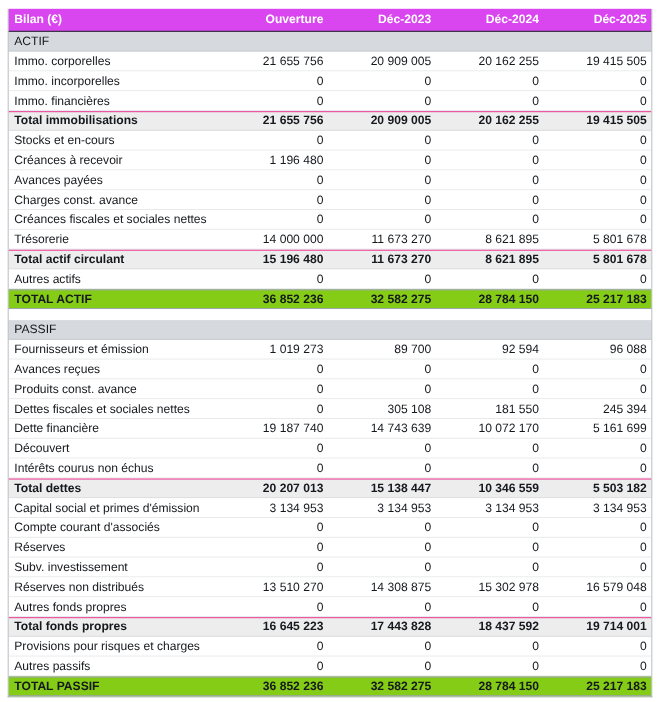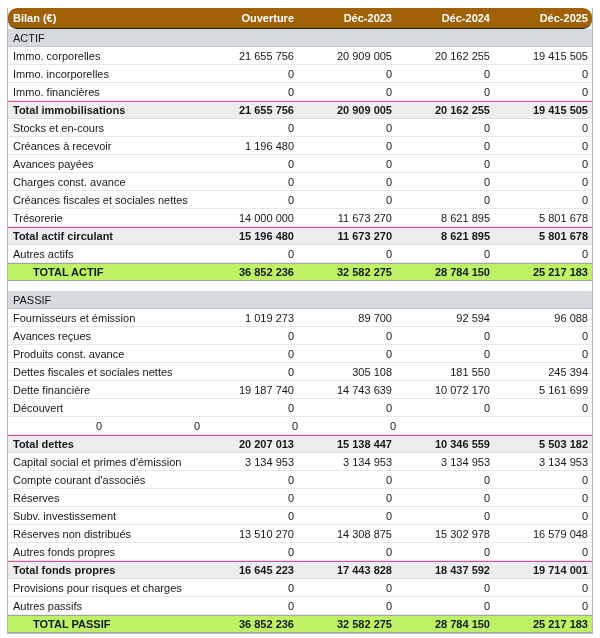--- a/index.html
+++ b/index.html
@@ -22,46 +22,44 @@
     align-items: center;
     height: 18px;
     font-size: 11px;
     color: #15181c;
     background: #ffffff;
     border-bottom: 1px solid #e7e9ea;
     overflow: hidden;
   }
   .row.header {
     height: 21px;
-    background: #a16207;
+    background: #d946ef;
     color: #ffffff;
     font-weight: bold;
     border-bottom: 1px solid #1d2127;
-    border-radius: 9px;
   }
   .cell { white-space: nowrap; overflow: hidden; }
   .cell.label { flex: 1 1 auto; padding-left: 5px; }
   .cell.val { flex: 0 0 98px; text-align: right; padding-right: 4px; }
   .row--section {
     background: #d6dade;
     font-weight: normal;
     border-bottom: 1px solid #c3c8cd;
   }
   .row--subtotal {
     background: #ededee;
     font-weight: bold;
     border-top: 1px solid #ec4899;
     border-bottom: 1px solid #dadcde;
   }
   .row--grand {
-    background: #bef264;
+    background: #84cc16;
     font-weight: bold;
     border-top: 1px solid #9ea5ad;
     border-bottom: 1px solid #9ea5ad;
-    padding-left: 20px;
   }
   .row--gap {
     height: 10px;
     background: #ffffff;
     border-bottom: none;
   }
 </style>
 </head>
 <body>
 
@@ -244,20 +242,21 @@
 
   <div class="row row--normal">
     <div class="cell label">Découvert</div>
     <div class="cell val">0</div>
     <div class="cell val">0</div>
     <div class="cell val">0</div>
     <div class="cell val">0</div>
   </div>
 
   <div class="row row--normal">
+    <div class="cell label">Intérêts courus non échus</div>
     <div class="cell val">0</div>
     <div class="cell val">0</div>
     <div class="cell val">0</div>
     <div class="cell val">0</div>
   </div>
 
   <div class="row row--subtotal">
     <div class="cell label">Total dettes</div>
     <div class="cell val">20 207 013</div>
     <div class="cell val">15 138 447</div>

